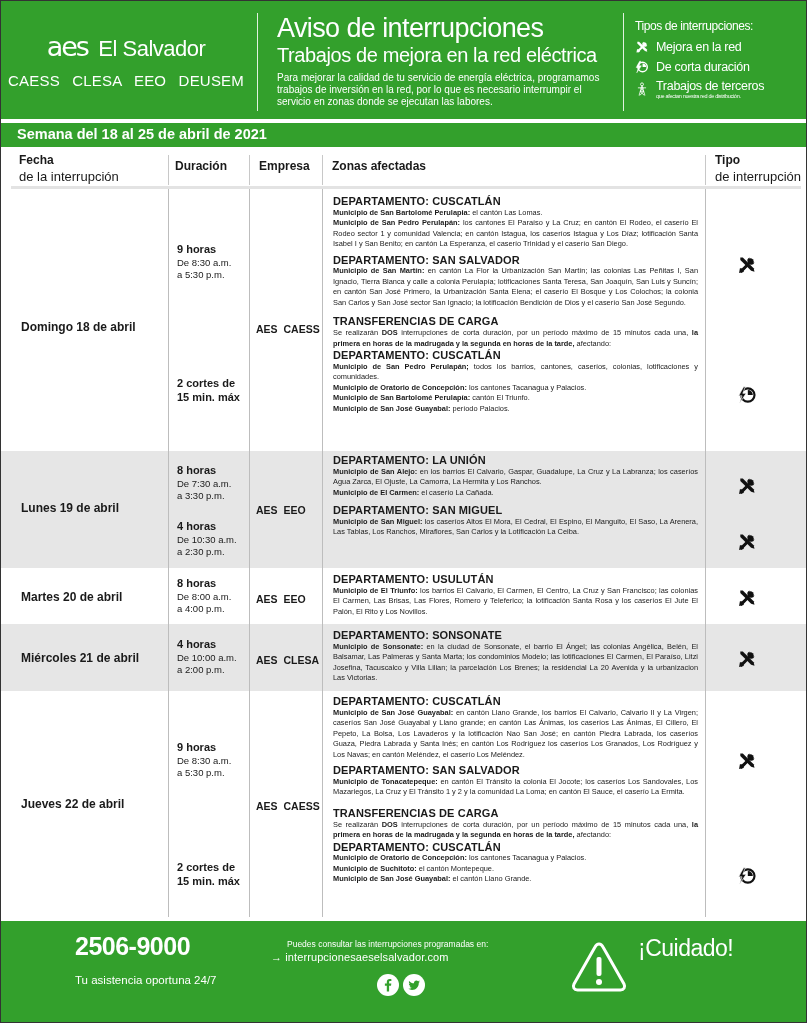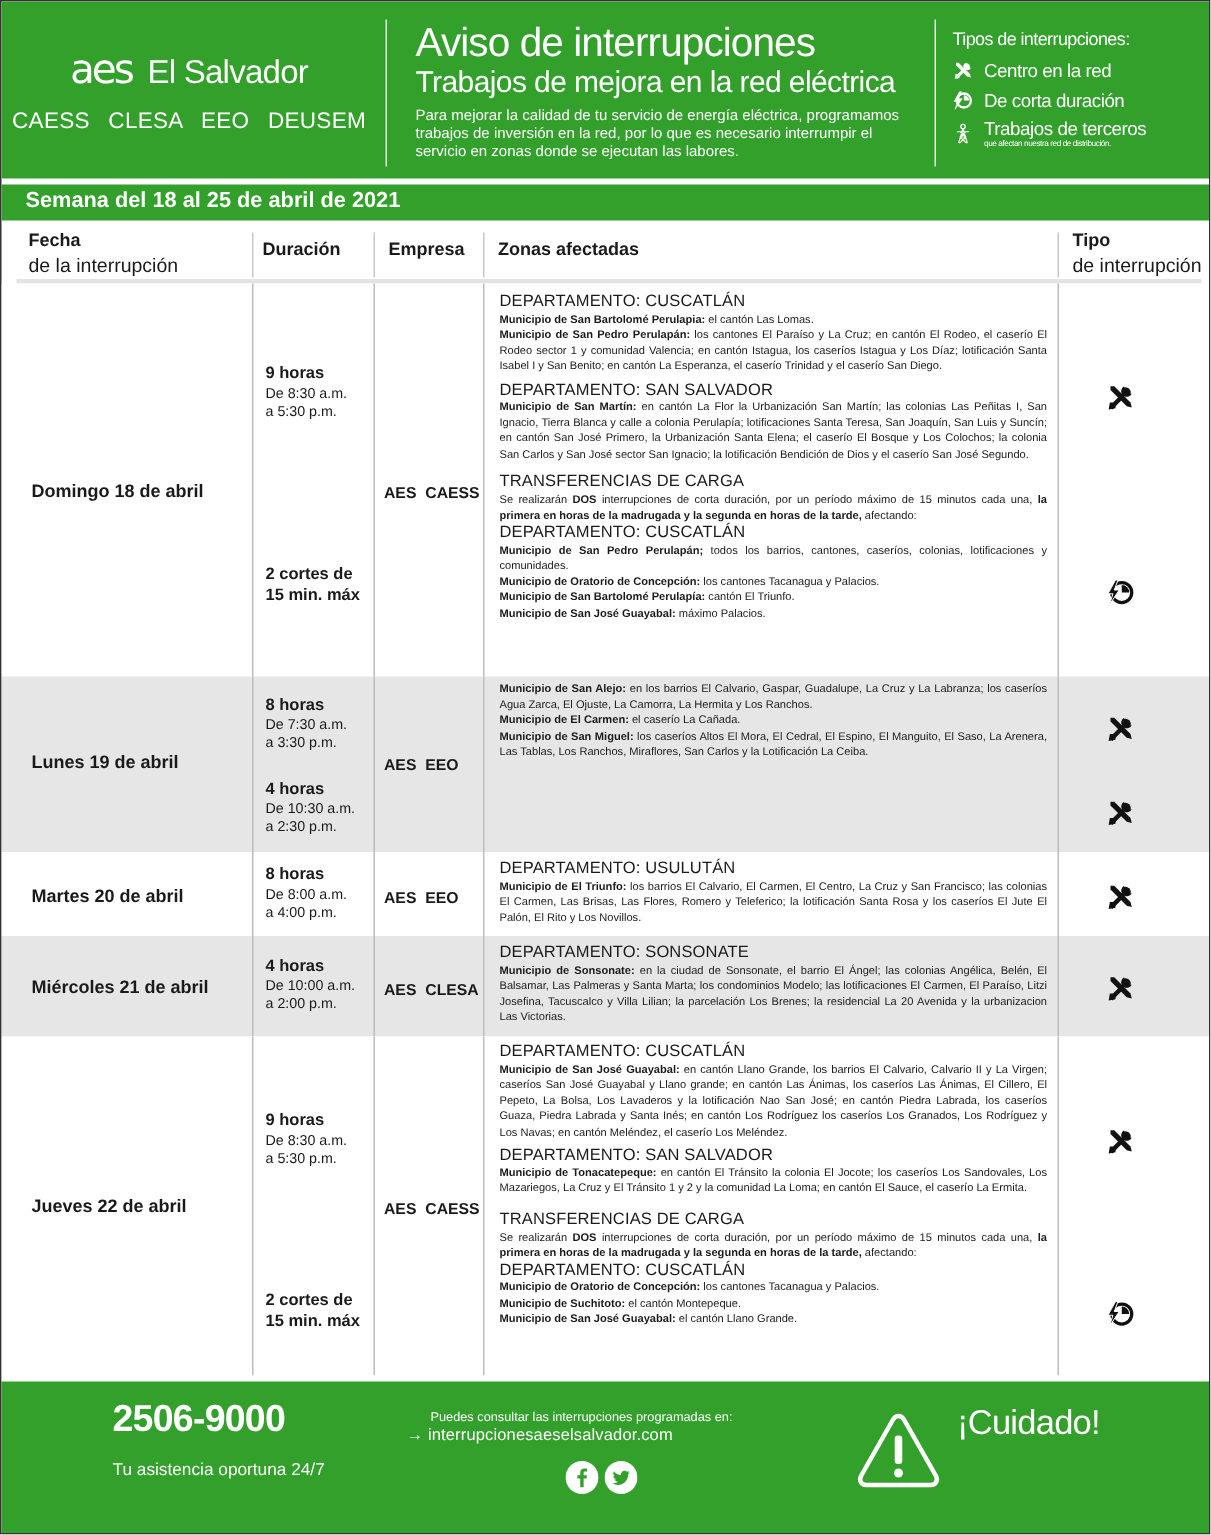--- a/index.html
+++ b/index.html
@@ -45,21 +45,21 @@
   .row { position: absolute; left: 0; width: 805px; }
   .row.gray { background: #e6e6e6; }
   .row.white { background: #fff; }
   .vline { position: absolute; top: 0; bottom: 0; width: 1px; background: #bdbdbd; }
   .vl1 { left: 167px; } .vl2 { left: 248px; } .vl3 { left: 321px; } .vl4 { left: 704px; }
   .cell-date { position: absolute; left: 20px; font-weight: bold; font-size: 12px; }
   .cell-emp { position: absolute; left: 255px; font-weight: bold; font-size: 10.5px; word-spacing: 3px; }
   .dur { position: absolute; left: 176px; font-size: 9.5px; line-height: 1.25; }
   .dur b { font-size: 11px; display: block; }
   .zones { position: absolute; left: 332px; width: 365px; font-size: 7.4px; line-height: 1.42; text-align: justify; }
-  .dept { font-weight: normal; font-size: 11px; line-height: 1.15; letter-spacing: 0.1px; }
+  .dept { font-weight: bold; font-size: 11px; line-height: 1.15; letter-spacing: 0.1px; }
   .zones p { margin: 0; }
   .zones .gap { margin-top: 4px; }
   .zones b { font-weight: bold; }
   .type-icon { position: absolute; left: 736px; width: 20px; height: 20px; }
   .type-icon svg { width: 20px; height: 20px; }
 
   
   .footer { position: absolute; left: 0; top: 920px; width: 805px; height: 101px; background: #33a02c; color: #fff; }
   .footer-topline { position: absolute; left: 0; top: 916px; width: 805px; height: 4px; background: #fff; }
   .phone { position: absolute; left: 74px; top: 11px; font-size: 25px; font-weight: bold; letter-spacing: -0.5px; }
@@ -107,21 +107,21 @@
     <div class="hdr-title">Aviso de interrupciones</div>
     <div class="hdr-subtitle">Trabajos de mejora en la red eléctrica</div>
     <div class="hdr-desc">Para mejorar la calidad de tu servicio de energía eléctrica, programamos trabajos de inversión en la red, por lo que es necesario interrumpir el servicio en zonas donde se ejecutan las labores.</div>
     <div class="hdr-divider hdr-div2"></div>
     <div class="types">
       <div class="types-title">Tipos de interrupciones:</div>
       <div class="type-row">
         <svg style="color:#fff">
             <use href="#sym-tools"></use>
           </svg>
-        <span class="type-label">Centro en la red</span>
+        <span class="type-label">Mejora en la red</span>
       </div>
       <div class="type-row">
         <svg style="color:#fff">
             <use href="#sym-short"></use>
           </svg>
         <span class="type-label">De corta duración</span>
       </div>
       <div class="type-row" style="align-items:flex-start">
         <svg style="color:#fff;height:18px;width:14px">
             <use href="#sym-tower"></use>
@@ -176,21 +176,21 @@
       <p><b>Municipio de San Bartolomé Perulapia:</b><span> el cantón Las Lomas.</span></p>
       <p><b>Municipio de San Pedro Perulapán:</b><span> los cantones El Paraíso y La Cruz; en cantón El Rodeo, el caserío El Rodeo sector 1 y comunidad Valencia; en cantón Istagua, los caseríos Istagua y Los Díaz; lotificación Santa Isabel I y San Benito; en cantón La Esperanza, el caserío Trinidad y el caserío San Diego.</span></p>
       <div class="dept gap">DEPARTAMENTO: SAN SALVADOR</div>
       <p><b>Municipio de San Martín:</b><span> en cantón La Flor la Urbanización San Martín; las colonias Las Peñitas I, San Ignacio, Tierra Blanca y calle a colonia Perulapía; lotificaciones Santa Teresa, San Joaquín, San Luis y Suncín; en cantón San José Primero, la Urbanización Santa Elena; el caserío El Bosque y Los Colochos; la colonia San Carlos y San José sector San Ignacio; la lotificación Bendición de Dios y el caserío San José Segundo.</span></p>
       <div class="dept gap" style="margin-top:7px">TRANSFERENCIAS DE CARGA</div>
       <p><span>Se realizarán </span><b>DOS</b><span> interrupciones de corta duración, por un período máximo de 15 minutos cada una, </span><b>la primera en horas de la madrugada y la segunda en horas de la tarde,</b><span> afectando:</span></p>
       <div class="dept">DEPARTAMENTO:  CUSCATLÁN</div>
       <p><b>Municipio de San Pedro Perulapán;</b><span> todos los barrios, cantones, caseríos, colonias, lotificaciones y comunidades.</span></p>
       <p><b>Municipio de Oratorio de Concepción:</b><span> los cantones Tacanagua y Palacios.</span></p>
       <p><b>Municipio de San Bartolomé Perulapía:</b><span> cantón El Triunfo.</span></p>
-      <p><b>Municipio de San José Guayabal:</b><span> máximo Palacios.</span></p>
+      <p><b>Municipio de San José Guayabal:</b><span> período Palacios.</span></p>
     </div>
     <div class="type-icon" style="top:66px"><svg style="color:#111">
           <use href="#sym-tools"></use>
         </svg></div>
     <div class="type-icon" style="top:196px"><svg style="color:#111">
           <use href="#sym-short"></use>
         </svg></div>
   </div>
 
   <div class="row gray" style="top:450px;height:117px">
@@ -204,22 +204,24 @@
       <span>De 7:30 a.m.</span><br>
       <span>a 3:30 p.m.</span>
     </div>
     <div class="dur" style="top:69px">
       <b>4 horas</b>
       <span>De 10:30 a.m.</span><br>
       <span>a 2:30 p.m.</span>
     </div>
     <div class="cell-emp" style="top:53px">AES  EEO</div>
     <div class="zones" style="top:3px">
+      <div class="dept">DEPARTAMENTO: LA UNIÓN</div>
       <p><b>Municipio de San Alejo:</b><span> en los barrios El Calvario, Gaspar, Guadalupe, La Cruz y La Labranza; los caseríos Agua Zarca, El Ojuste, La Camorra, La Hermita y Los Ranchos.</span></p>
       <p><b>Municipio de El Carmen:</b><span>  el caserío La Cañada.</span></p>
+      <div class="dept gap" style="margin-top:6px">DEPARTAMENTO: SAN MIGUEL</div>
       <p><b>Municipio de San Miguel:</b><span> los caseríos Altos El Mora, El Cedral, El Espino, El Manguito, El Saso, La Arenera, Las Tablas, Los Ranchos, Miraflores, San Carlos y la Lotificación La Ceiba.</span></p>
     </div>
     <div class="type-icon" style="top:25px"><svg style="color:#111">
           <use href="#sym-tools"></use>
         </svg></div>
     <div class="type-icon" style="top:81px"><svg style="color:#111">
           <use href="#sym-tools"></use>
         </svg></div>
   </div>
 

